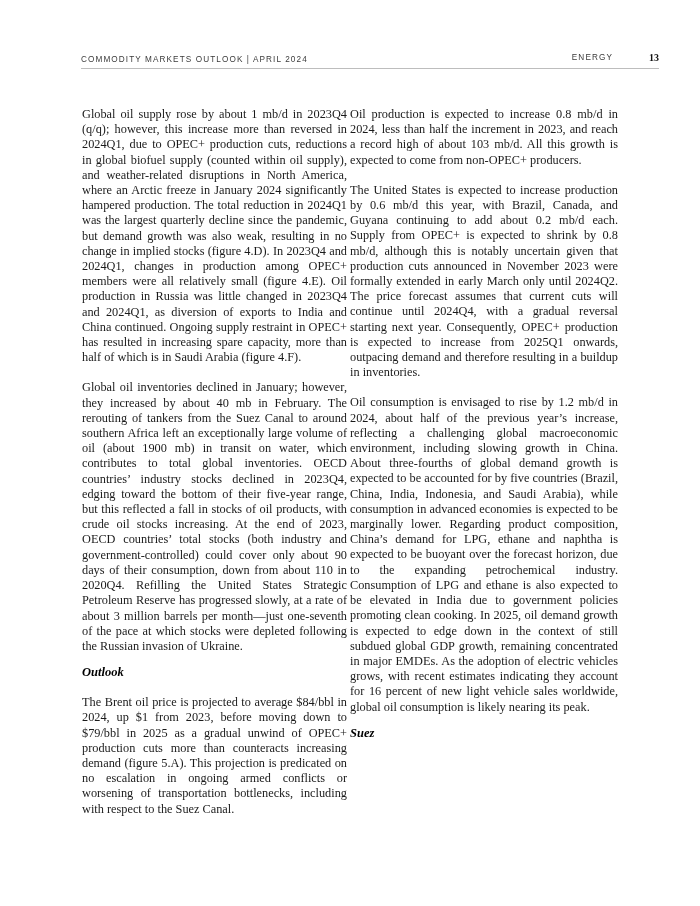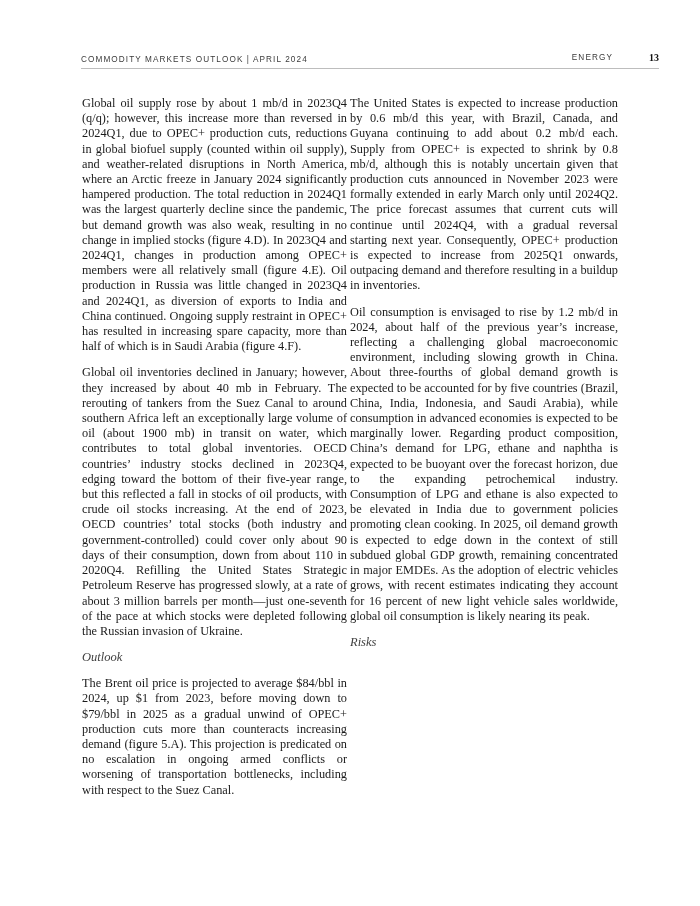--- a/index.html
+++ b/index.html
@@ -13,40 +13,41 @@
   .header .section { position: absolute; right: 46px; top: 5px; }
   .header .page { position: absolute; right: 0; top: 4px; font-weight: bold; font-size: 10px; letter-spacing: 0; color: #111; font-family: Liberation Serif, serif; }
   .rule { position: absolute; left: 81px; top: 68px; width: 578px; height: 1px; background: #bdbdbd; }
   .col {
     position: absolute; top: 92px; width: 265px;
     font-family: "Liberation Serif", serif; font-size: 12.3px; line-height: 15.2px;
     color: #1a1a1a; text-align: justify; hyphens: manual;
   }
   .col.left { left: 82px; }
   .col.right { left: 350px; width: 268px; }
-  .col p { margin: 4px 0 11px 0; }
+  .col p { margin: 15px 0 11px 0; }
   .col h3 {
     margin: 3px 0 11px 0; font-family: "Liberation Serif", serif; font-style: italic;
-    font-weight: normal; font-size: 12.5px; color: #404040; line-height: 15px;
+    font-weight: bold; font-size: 12.5px; color: #000000; line-height: 15px;
   }
 </style>
 </head>
 <body>
 
 <div class="header">
   <span class="left">COMMODITY MARKETS OUTLOOK | APRIL 2024</span>
   <span class="section">ENERGY</span>
   <span class="page">13</span>
 </div>
 <div class="rule"></div>
 
 <div class="col left">
   <p>Global oil supply rose by about 1 mb/d in 2023Q4 (q/q); however, this increase more than reversed in 2024Q1, due to OPEC+ production cuts, reductions in global biofuel supply (counted within oil supply), and weather-related disruptions in North America, where an Arctic freeze in January 2024 significantly hampered production. The total reduction in 2024Q1 was the largest quarterly decline since the pandemic, but demand growth was also weak, resulting in no change in implied stocks (figure 4.D). In 2023Q4 and 2024Q1, changes in production among OPEC+ members were all relatively small (figure 4.E). Oil production in Russia was little changed in 2023Q4 and 2024Q1, as diversion of exports to India and China continued. Ongoing supply restraint in OPEC+ has resulted in increasing spare capacity, more than half of which is in Saudi Arabia (figure 4.F).</p>
   <p>Global oil inventories declined in January; however, they increased by about 40 mb in February. The rerouting of tankers from the Suez Canal to around southern Africa left an exception­ally large volume of oil (about 1900 mb) in transit on water, which contributes to total global inventories. OECD countries’ industry stocks declined in 2023Q4, edging toward the bottom of their five-year range, but this reflected a fall in stocks of oil products, with crude oil stocks increasing. At the end of 2023, OECD countries’ total stocks (both industry and government-controlled) could cover only about 90 days of their consumption, down from about 110 in 2020Q4. Refilling the United States Strategic Petroleum Reserve has progressed slowly, at a rate of about 3 million barrels per month—just one-seventh of the pace at which stocks were depleted following the Russian invasion of Ukraine.</p>
   <h3>Outlook</h3>
   <p>The Brent oil price is projected to average $84/bbl in 2024, up $1 from 2023, before moving down to $79/bbl in 2025 as a gradual unwind of OPEC+ production cuts more than counteracts increasing demand (figure 5.A). This projection is predicated on no escalation in ongoing armed conflicts or worsening of transportation bottle­necks, including with respect to the Suez Canal.</p>
 </div>
 
 <div class="col right">
+  <p>Oil production is expected to increase 0.8 mb/d in 2024, less than half the increment in 2023, and reach a record high of about 103 mb/d. All this growth is expected to come from non-OPEC+ producers.</p>
   <p>The United States is expected to increase production by 0.6 mb/d this year, with Brazil, Canada, and Guyana continuing to add about 0.2 mb/d each. Supply from OPEC+ is expected to shrink by 0.8 mb/d, although this is notably uncertain given that production cuts announced in November 2023 were formally extended in early March only until 2024Q2. The price forecast assumes that current cuts will continue until 2024Q4, with a gradual reversal starting next year. Consequently, OPEC+ production is expected to increase from 2025Q1 onwards, outpacing demand and therefore resulting in a buildup in inventories.</p>
   <p>Oil consumption is envisaged to rise by 1.2 mb/d in 2024, about half of the previous year’s increase, reflecting a challenging global macroeconomic environment, including slowing growth in China. About three-fourths of global demand growth is expected to be accounted for by five countries (Brazil, China, India, Indonesia, and Saudi Arabia), while consumption in advanced econo­mies is expected to be marginally lower. Regarding product composition, China’s demand for LPG, ethane and naphtha is expected to be buoyant over the forecast horizon, due to the expanding petrochemical industry. Consumption of LPG and ethane is also expected to be elevated in India due to government policies promoting clean cooking. In 2025, oil demand growth is expected to edge down in the context of still subdued global GDP growth, remaining concentrated in major EMDEs. As the adoption of electric vehicles grows, with recent estimates indicating they account for 16 percent of new light vehicle sales worldwide, global oil consumption is likely nearing its peak.</p>
-  <h3>Risks</h3>
+  <h3>Suez</h3>
 </div>
 
 </body></html>

